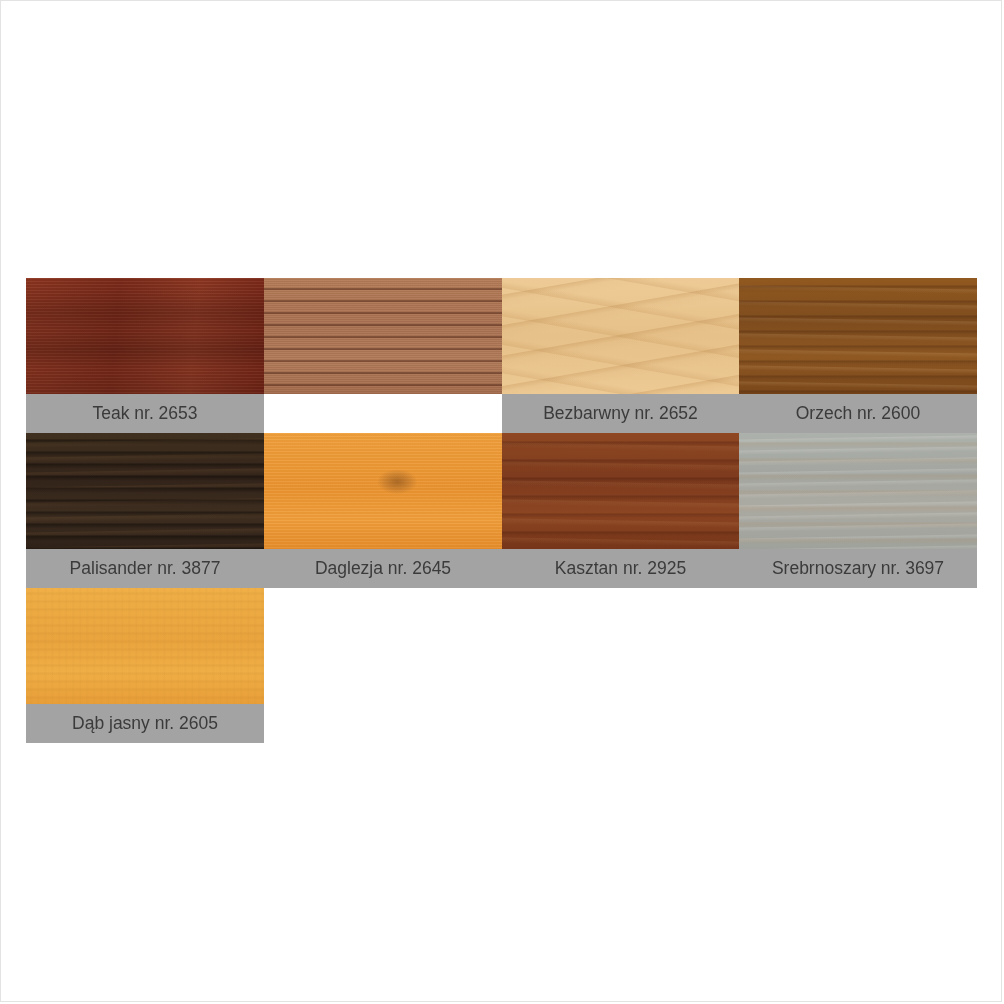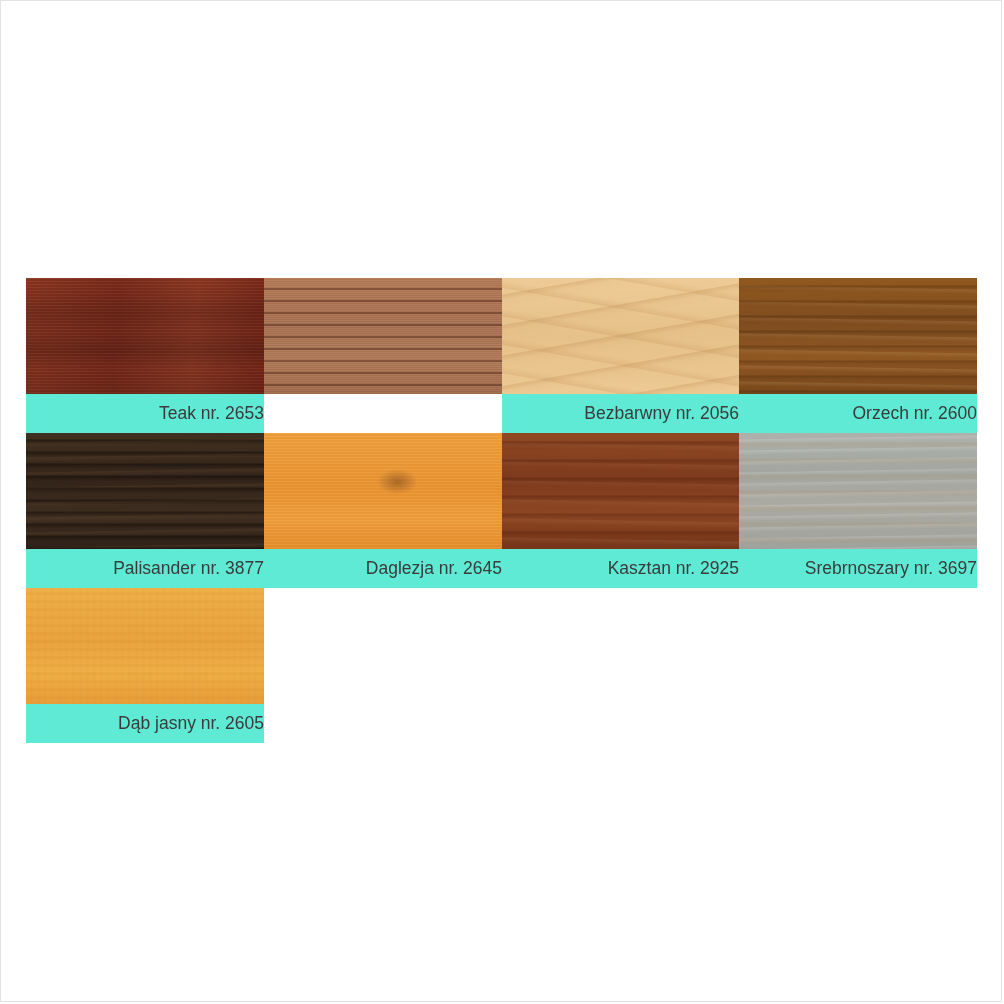--- a/index.html
+++ b/index.html
@@ -41,25 +41,25 @@
     overflow: hidden;
     background-color: #cccccc;
   }
   .swatch-chip .grain {
     position: absolute;
     left: 0; top: 0; right: 0; bottom: 0;
   }
   .swatch-label {
     height: 39px;
     line-height: 39px;
-    text-align: right;
+    text-align: center;
     font-size: 17.5px;
     color: #3b3b3b;
     white-space: nowrap;
-    background: #5eead4;
+    background: #a3a3a3;
   }
 
   
 
   
   .tex-teak {
     background-color: #8a2f1d;
     background-image:
       linear-gradient(180deg,
         rgba(0,0,0,0.00) 0%,  rgba(0,0,0,0.06) 14%,
@@ -238,21 +238,21 @@
     <div class="swatch-chip">
       <div class="grain tex-bangkirai"></div>
     </div>
   </div>
 
 
   <div class="swatch-cell">
     <div class="swatch-chip">
       <div class="grain tex-bezbarwny"></div>
     </div>
-    <div class="swatch-label">Bezbarwny nr. 2056</div>
+    <div class="swatch-label">Bezbarwny nr. 2652</div>
   </div>
 
   <div class="swatch-cell">
     <div class="swatch-chip">
       <div class="grain tex-orzech"></div>
     </div>
     <div class="swatch-label">Orzech nr. 2600</div>
   </div>
 
   <div class="swatch-cell">

